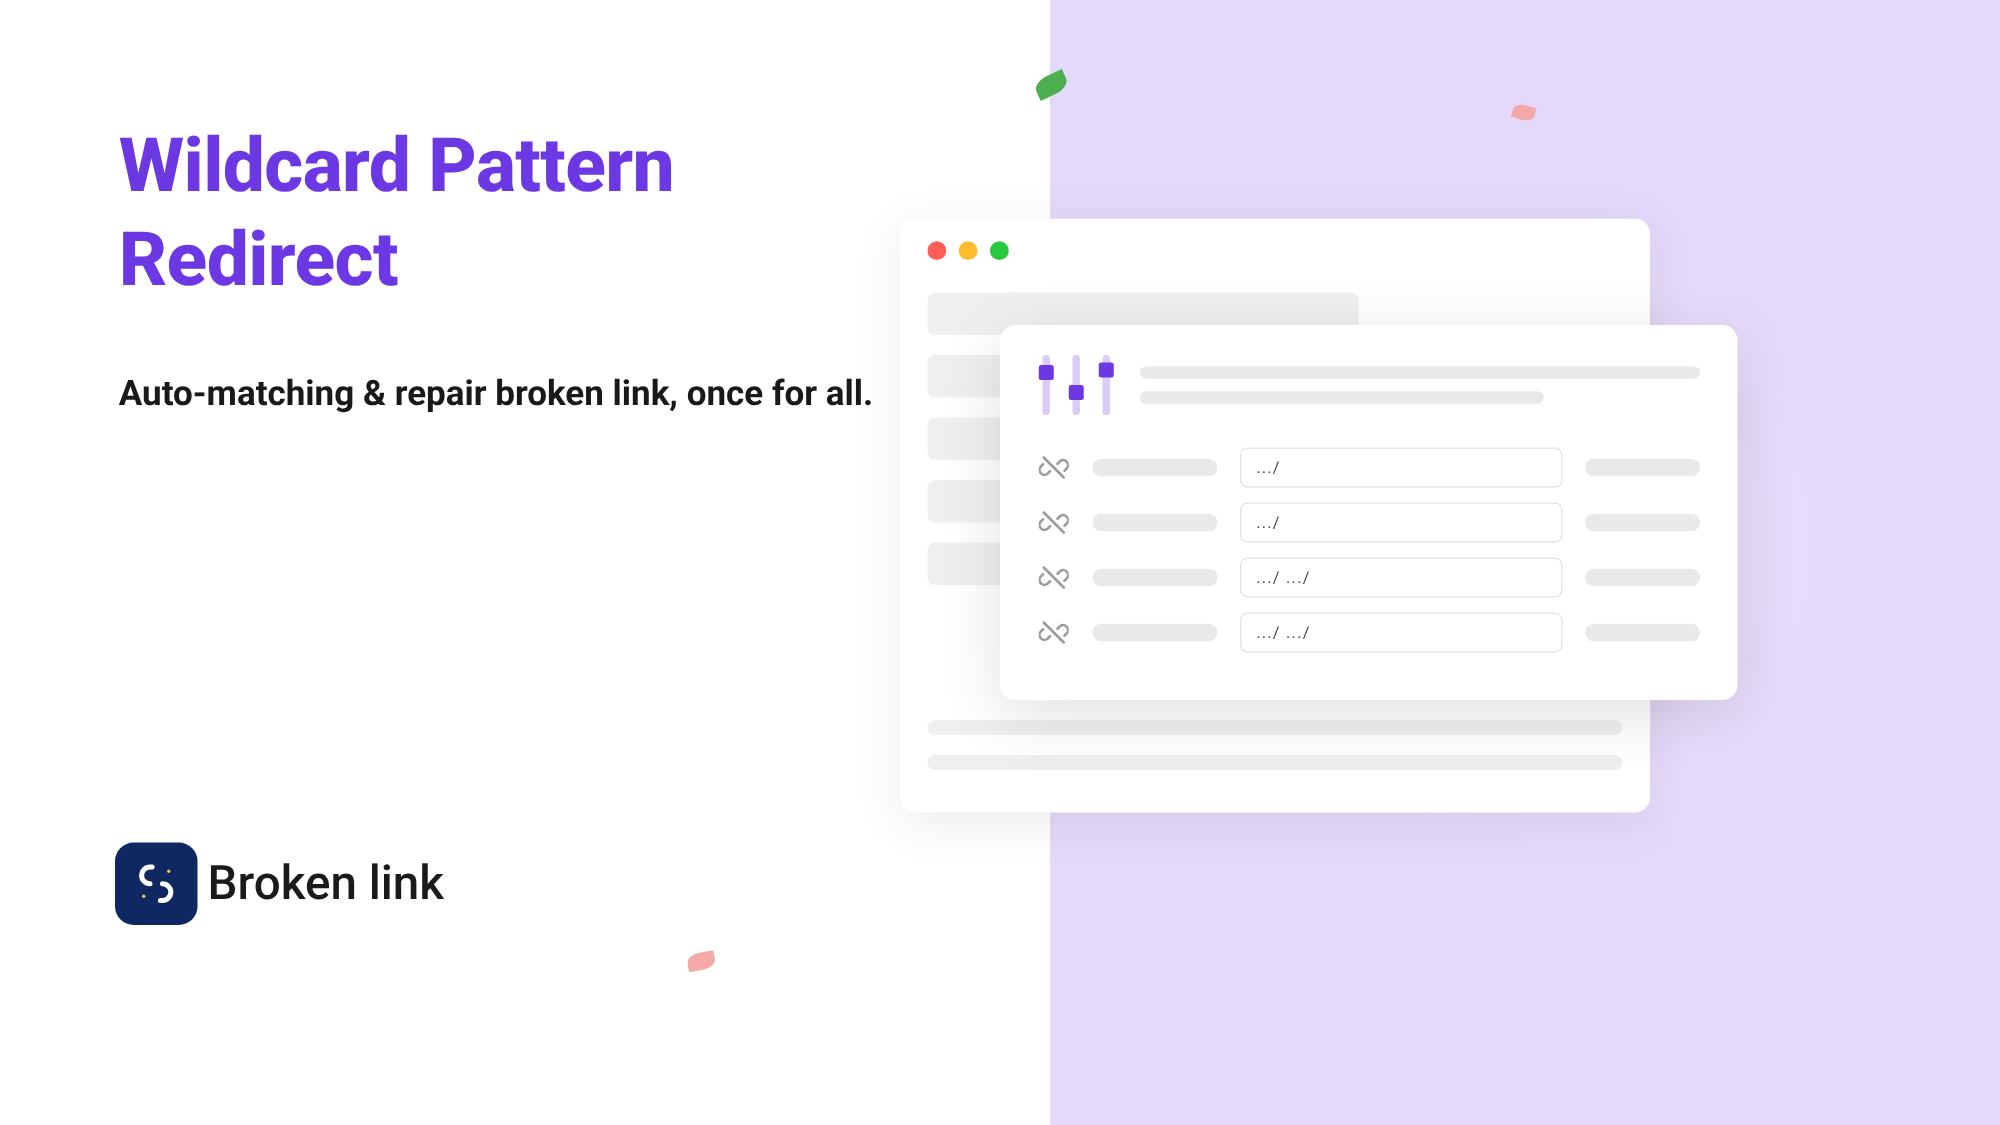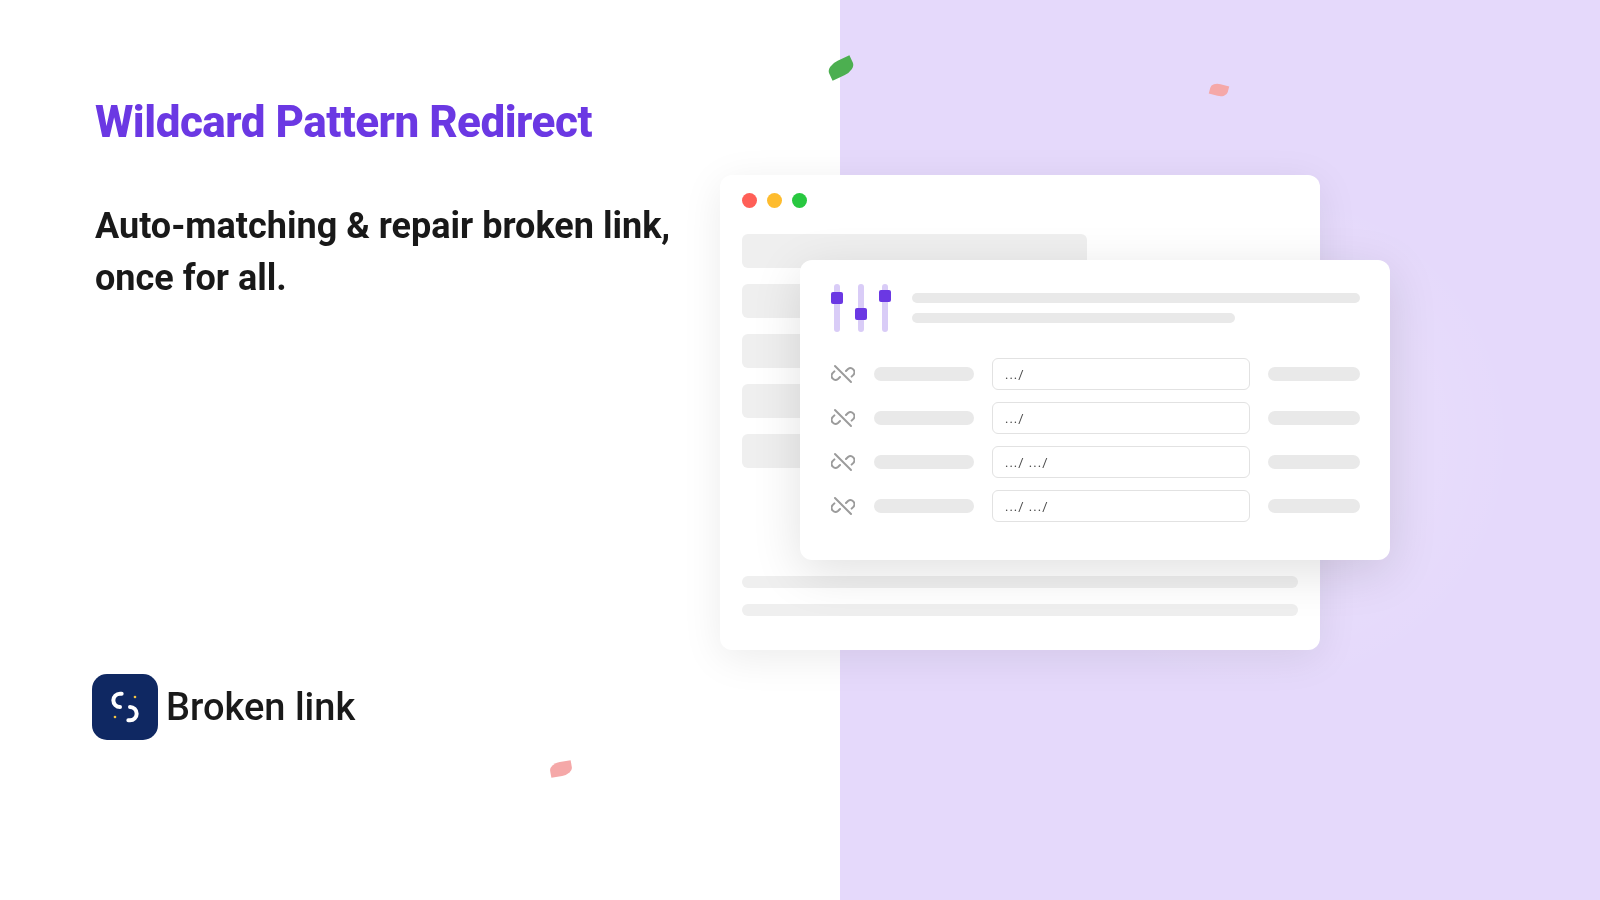--- a/index.html
+++ b/index.html
@@ -21,29 +21,29 @@
     z-index: 0;
   }
   .left-panel {
     position: absolute;
     left: 95px;
     top: 95px;
     width: 620px;
     z-index: 5;
   }
   .title {
-    font-size: 44px;
+    font-size: 60px;
     font-weight: 800;
     color: #6b38e3;
     line-height: 1.25;
     letter-spacing: -0.5px;
   }
   .subtitle {
     margin-top: 50px;
-    font-size: 36px;
+    font-size: 28px;
     font-weight: 700;
     color: #191919;
     line-height: 1.45;
   }
   .footer-brand {
     position: absolute;
     left: 92px;
     bottom: 160px;
     display: flex;
     align-items: center;

